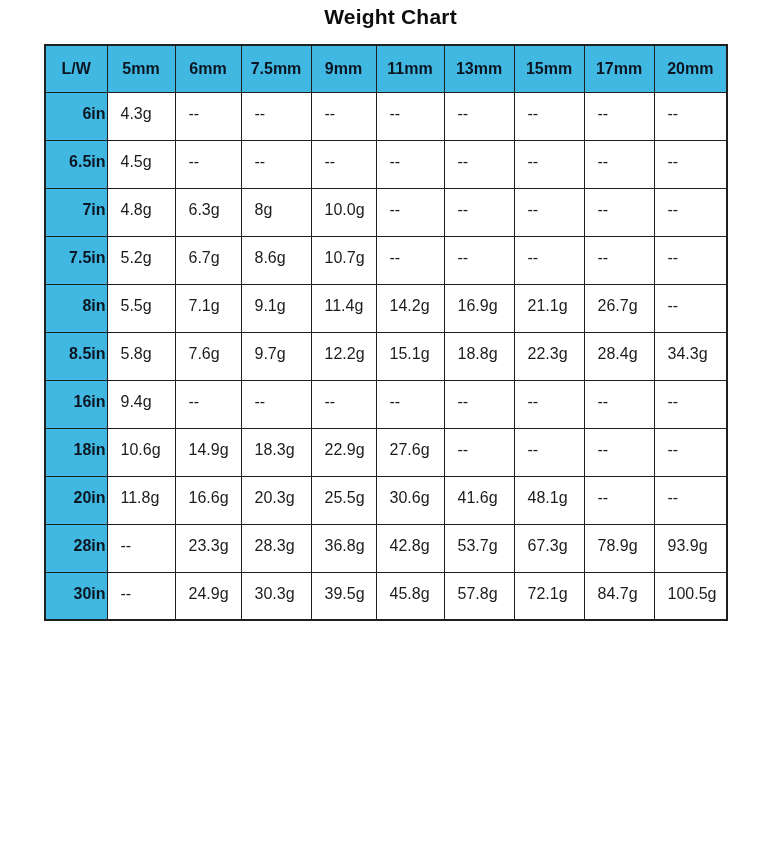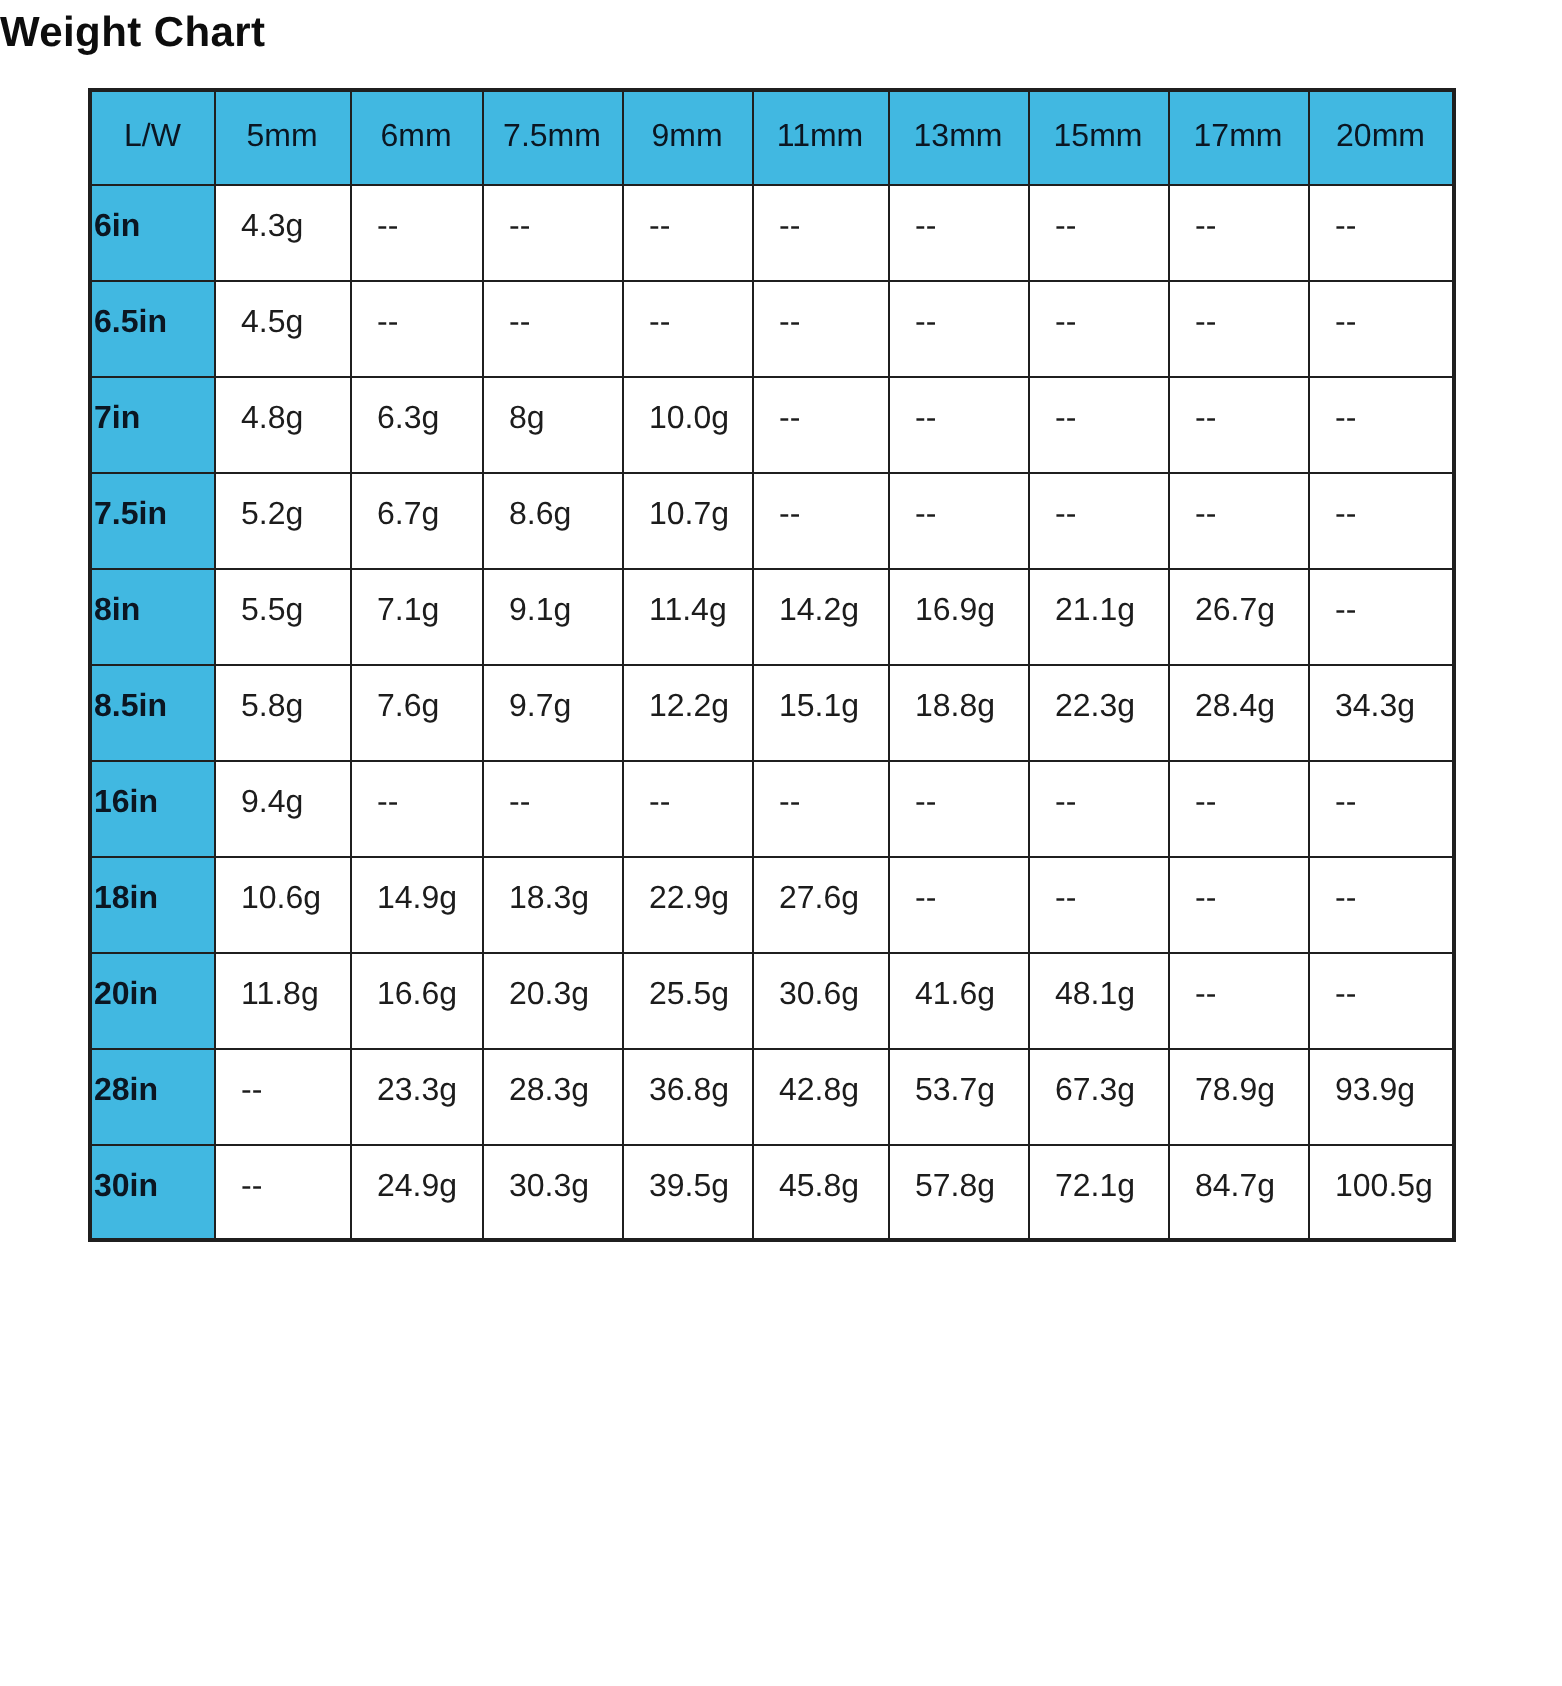--- a/index.html
+++ b/index.html
@@ -18,21 +18,21 @@
   .page {
     position: relative;
     width: 781px;
     height: 843px;
     background: #ffffff;
     overflow: hidden;
   }
   .title {
     margin: 5px 0 0 0;
     width: 781px;
-    text-align: left;
+    text-align: center;
     font-size: 21px;
     font-weight: bold;
     color: #0d0d0d;
     letter-spacing: 0.2px;
   }
   table.weight-table {
     margin: 15px 0 0 44px;
     border-collapse: collapse;
     table-layout: fixed;
     border: 2px solid var(--border);
@@ -49,30 +49,30 @@
   col.c9 { width: 73px; }
   .weight-table th, .weight-table td {
     border: 1px solid var(--border);
     font-size: 16px;
     overflow: hidden;
     white-space: nowrap;
   }
   .weight-table thead th {
     height: 47px;
     background: var(--header-bg);
-    font-weight: normal;
+    font-weight: bold;
     text-align: center;
     vertical-align: middle;
     color: #0b1622;
   }
   .weight-table tbody tr { height: 48px; }
   .weight-table tbody th {
     background: var(--header-bg);
     font-weight: bold;
-    text-align: left;
+    text-align: right;
     vertical-align: top;
     padding-top: 12px;
     color: #0b1622;
   }
   .weight-table tbody td {
     background: #ffffff;
     text-align: left;
     vertical-align: top;
     padding: 12px 4px 0 13px;
     font-weight: normal;

